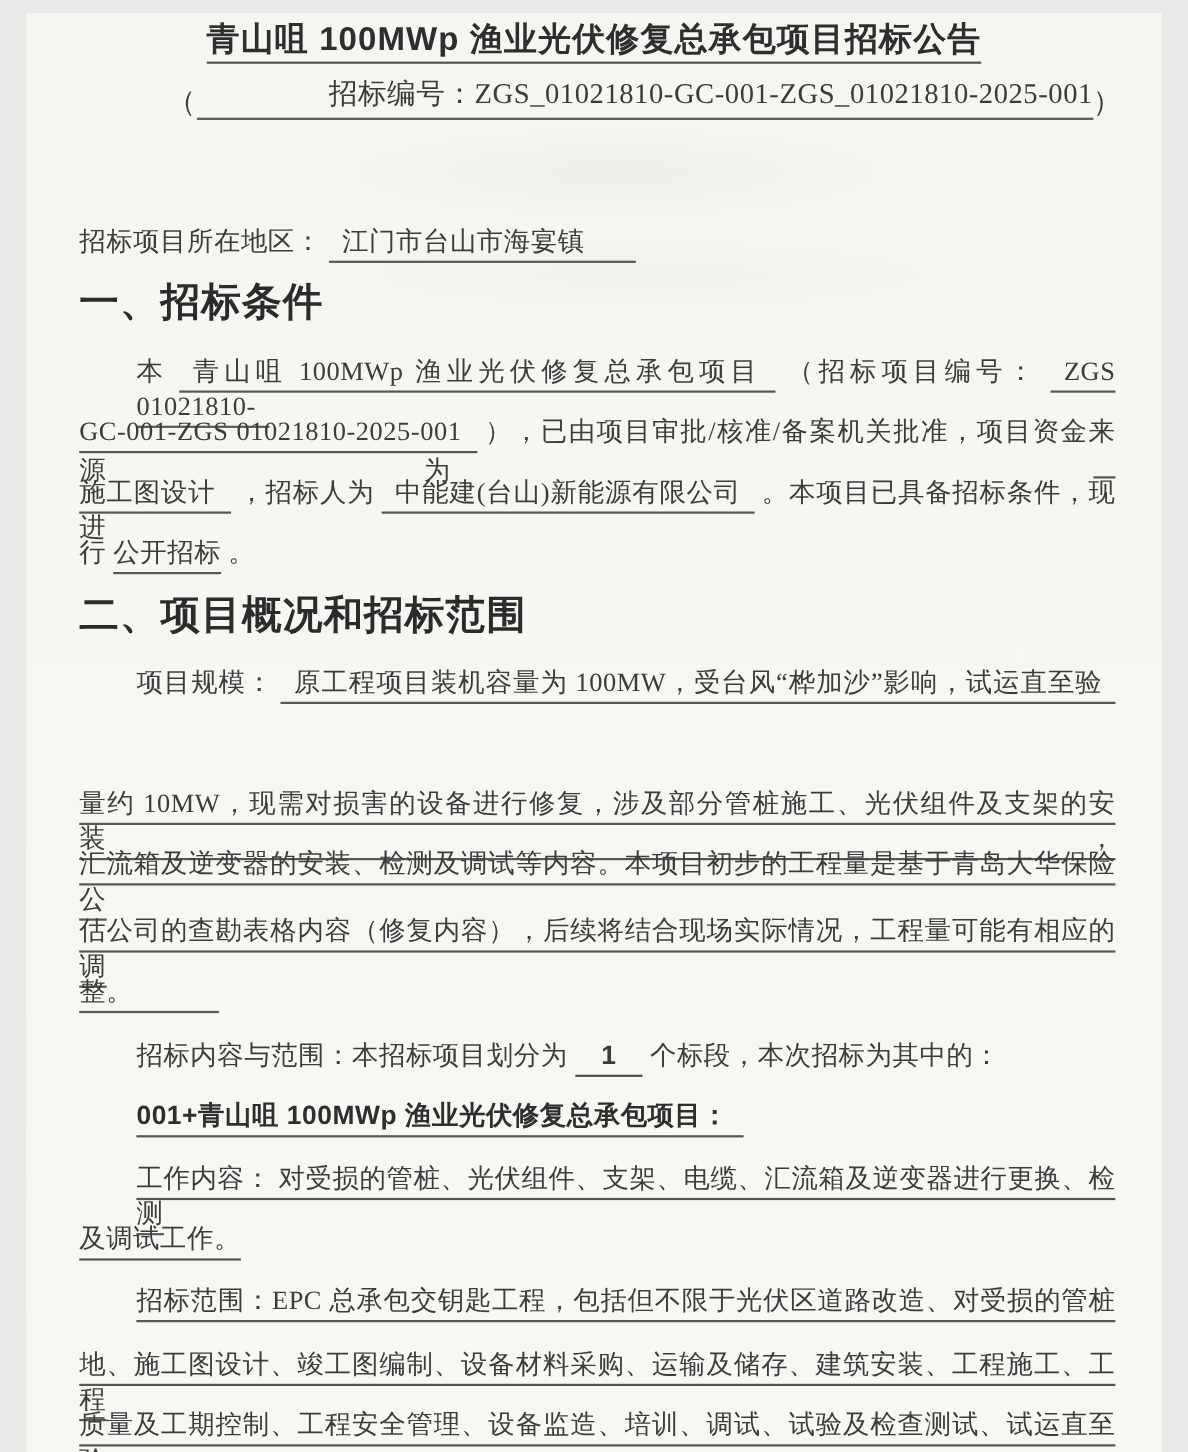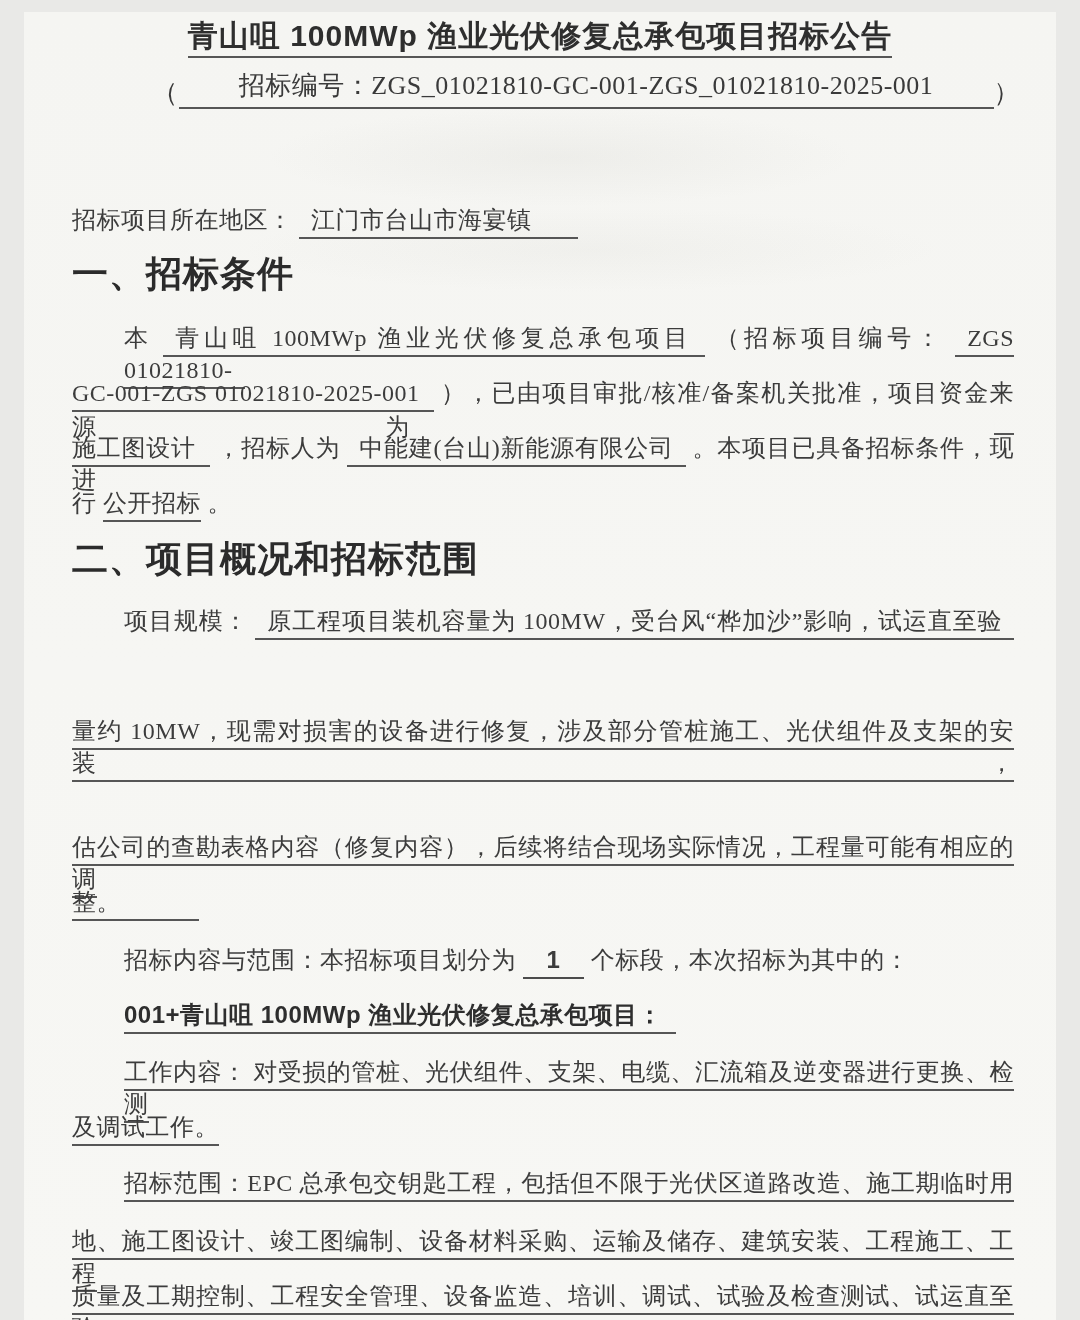--- a/index.html
+++ b/index.html
@@ -30,21 +30,21 @@
     left:0; right:0; text-align:center;
     font-family:"Liberation Sans","DejaVu Sans",sans-serif;
     font-weight:700; font-size:30px; color:#2e2e2e;
     letter-spacing:1px;
   }
   .tender-line {
     left:128px; right:36px;
     display:flex; align-items:flex-end;
     font-size:26px; color:#3a3a3a;
   }
-  .tender-line .mid { flex:1; border-bottom:2px solid #565656; padding-bottom:5px; text-align:center; }
+  .tender-line .mid { flex:1; border-bottom:2px solid #565656; padding-bottom:5px; text-align:right; }
   .heading {
     font-family:"Liberation Sans","DejaVu Sans",sans-serif;
     font-weight:700; font-size:36px; color:#2b2b2b;
     letter-spacing:1px;
   }
   .bold  { font-weight:700; font-family:"Liberation Sans","DejaVu Sans",sans-serif; color:#2e2e2e; }
   .u-num {
     border-bottom:2px solid #4c4c4c; padding:0 24px 4px 24px;
     font-weight:700; font-family:"Liberation Sans","DejaVu Sans",sans-serif;
   }
@@ -108,20 +108,23 @@
 
   <div class="line heading" style="top:531px">二、项目概况和招标范围</div>
 
   <div class="line just ind" style="top:593px">
     <span>项目规模：</span>
     <span class="u u-padded">原工程项目装机容量为 100MW，受台风“桦加沙”影响，试运直至验</span>
   </div>
   <div class="line just" style="top:703px">
     <span class="u">量约 10MW，现需对损害的设备进行修复，涉及部分管桩施工、光伏组件及支架的安装，</span>
   </div>
+  <div class="line just" style="top:758px">
+    <span class="u">汇流箱及逆变器的安装、检测及调试等内容。本项目初步的工程量是基于青岛大华保险公</span>
+  </div>
   <div class="line just" style="top:819px">
     <span class="u">估公司的查勘表格内容（修复内容），后续将结合现场实际情况，工程量可能有相应的调</span>
   </div>
   <div class="line" style="top:874px">
     <span class="u u-trail-lg">整。</span>
   </div>
 
   <div class="line ind" style="top:932px">
     <span>招标内容与范围：本招标项目划分为</span>
     <span class="u-num">1</span>
@@ -133,21 +136,21 @@
   </div>
 
   <div class="line just ind" style="top:1044px">
     <span class="u">工作内容： 对受损的管桩、光伏组件、支架、电缆、汇流箱及逆变器进行更换、检测</span>
   </div>
   <div class="line" style="top:1099px">
     <span class="u">及调试工作。</span>
   </div>
 
   <div class="line just ind" style="top:1155px">
-    <span class="u">招标范围：EPC 总承包交钥匙工程，包括但不限于光伏区道路改造、施工期临时用</span>
+    <span class="u">招标范围：EPC 总承包交钥匙工程，包括但不限于光伏区道路改造、对受损的管桩</span>
   </div>
   <div class="line just" style="top:1213px">
     <span class="u">地、施工图设计、竣工图编制、设备材料采购、运输及储存、建筑安装、工程施工、工程</span>
   </div>
   <div class="line just" style="top:1268px">
     <span class="u">质量及工期控制、工程安全管理、设备监造、培训、调试、试验及检查测试、试运直至验</span>
   </div>
 
   <div class="bottom-strip"></div>
 </div>

